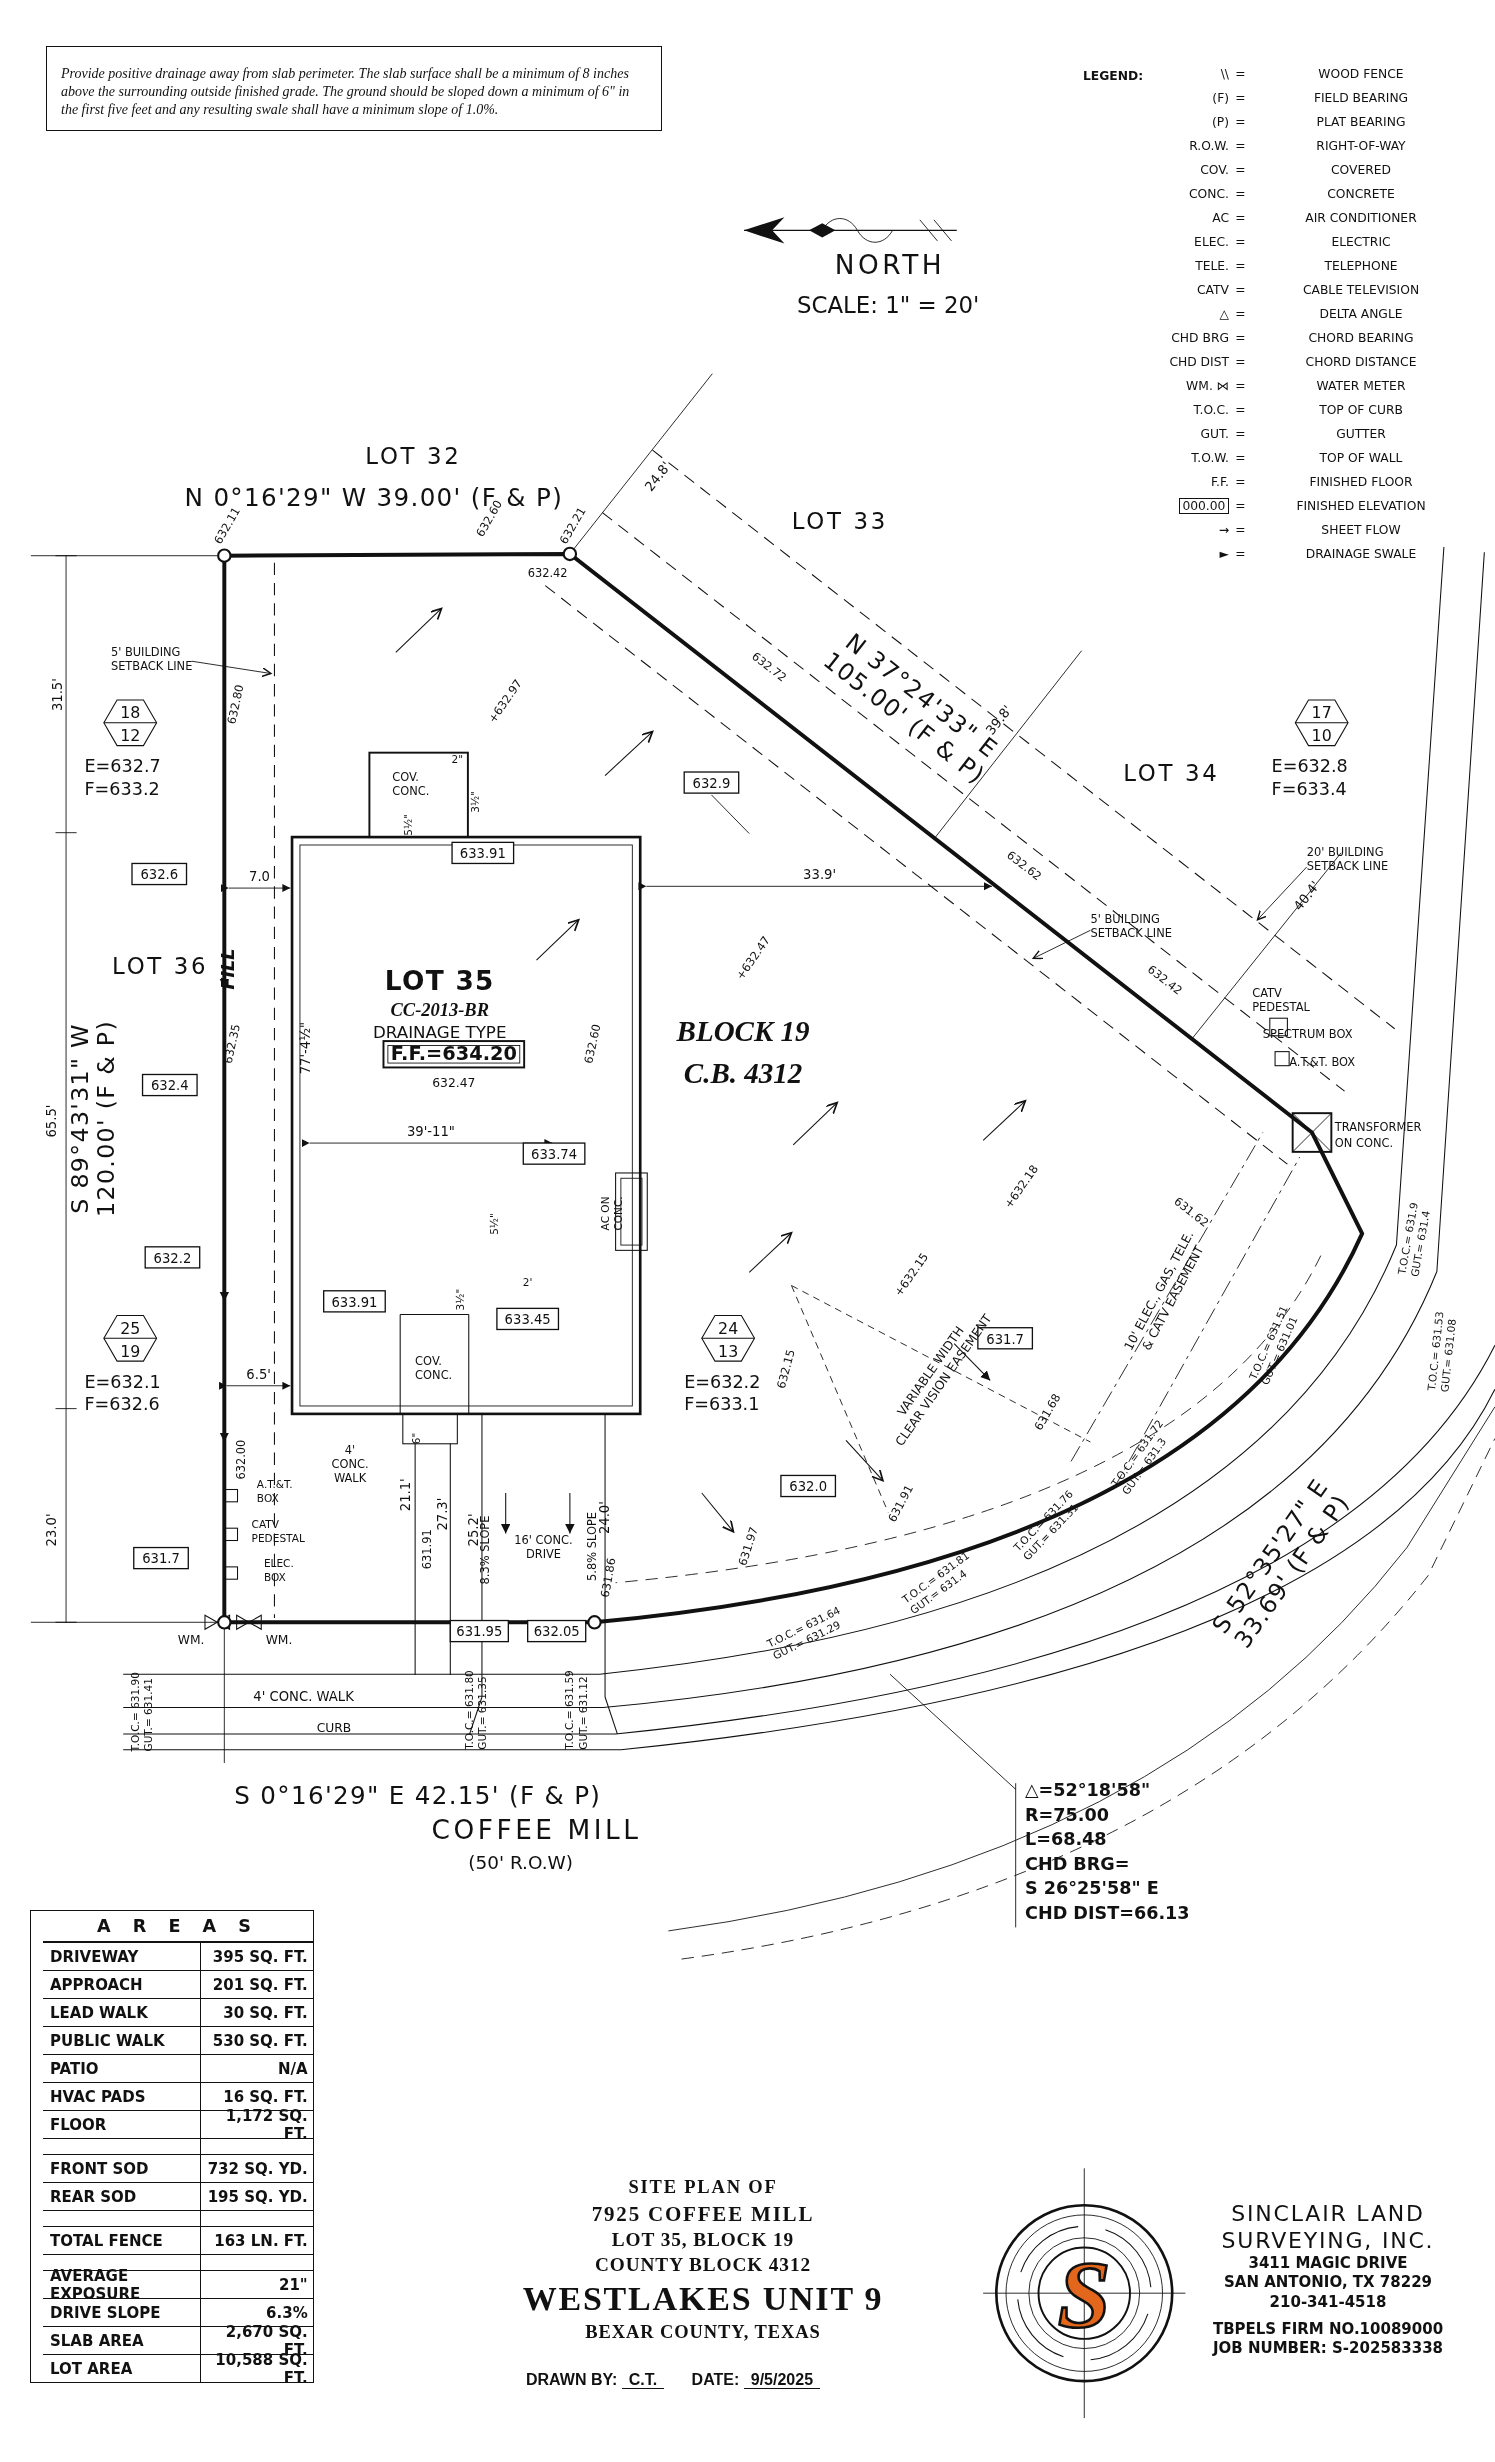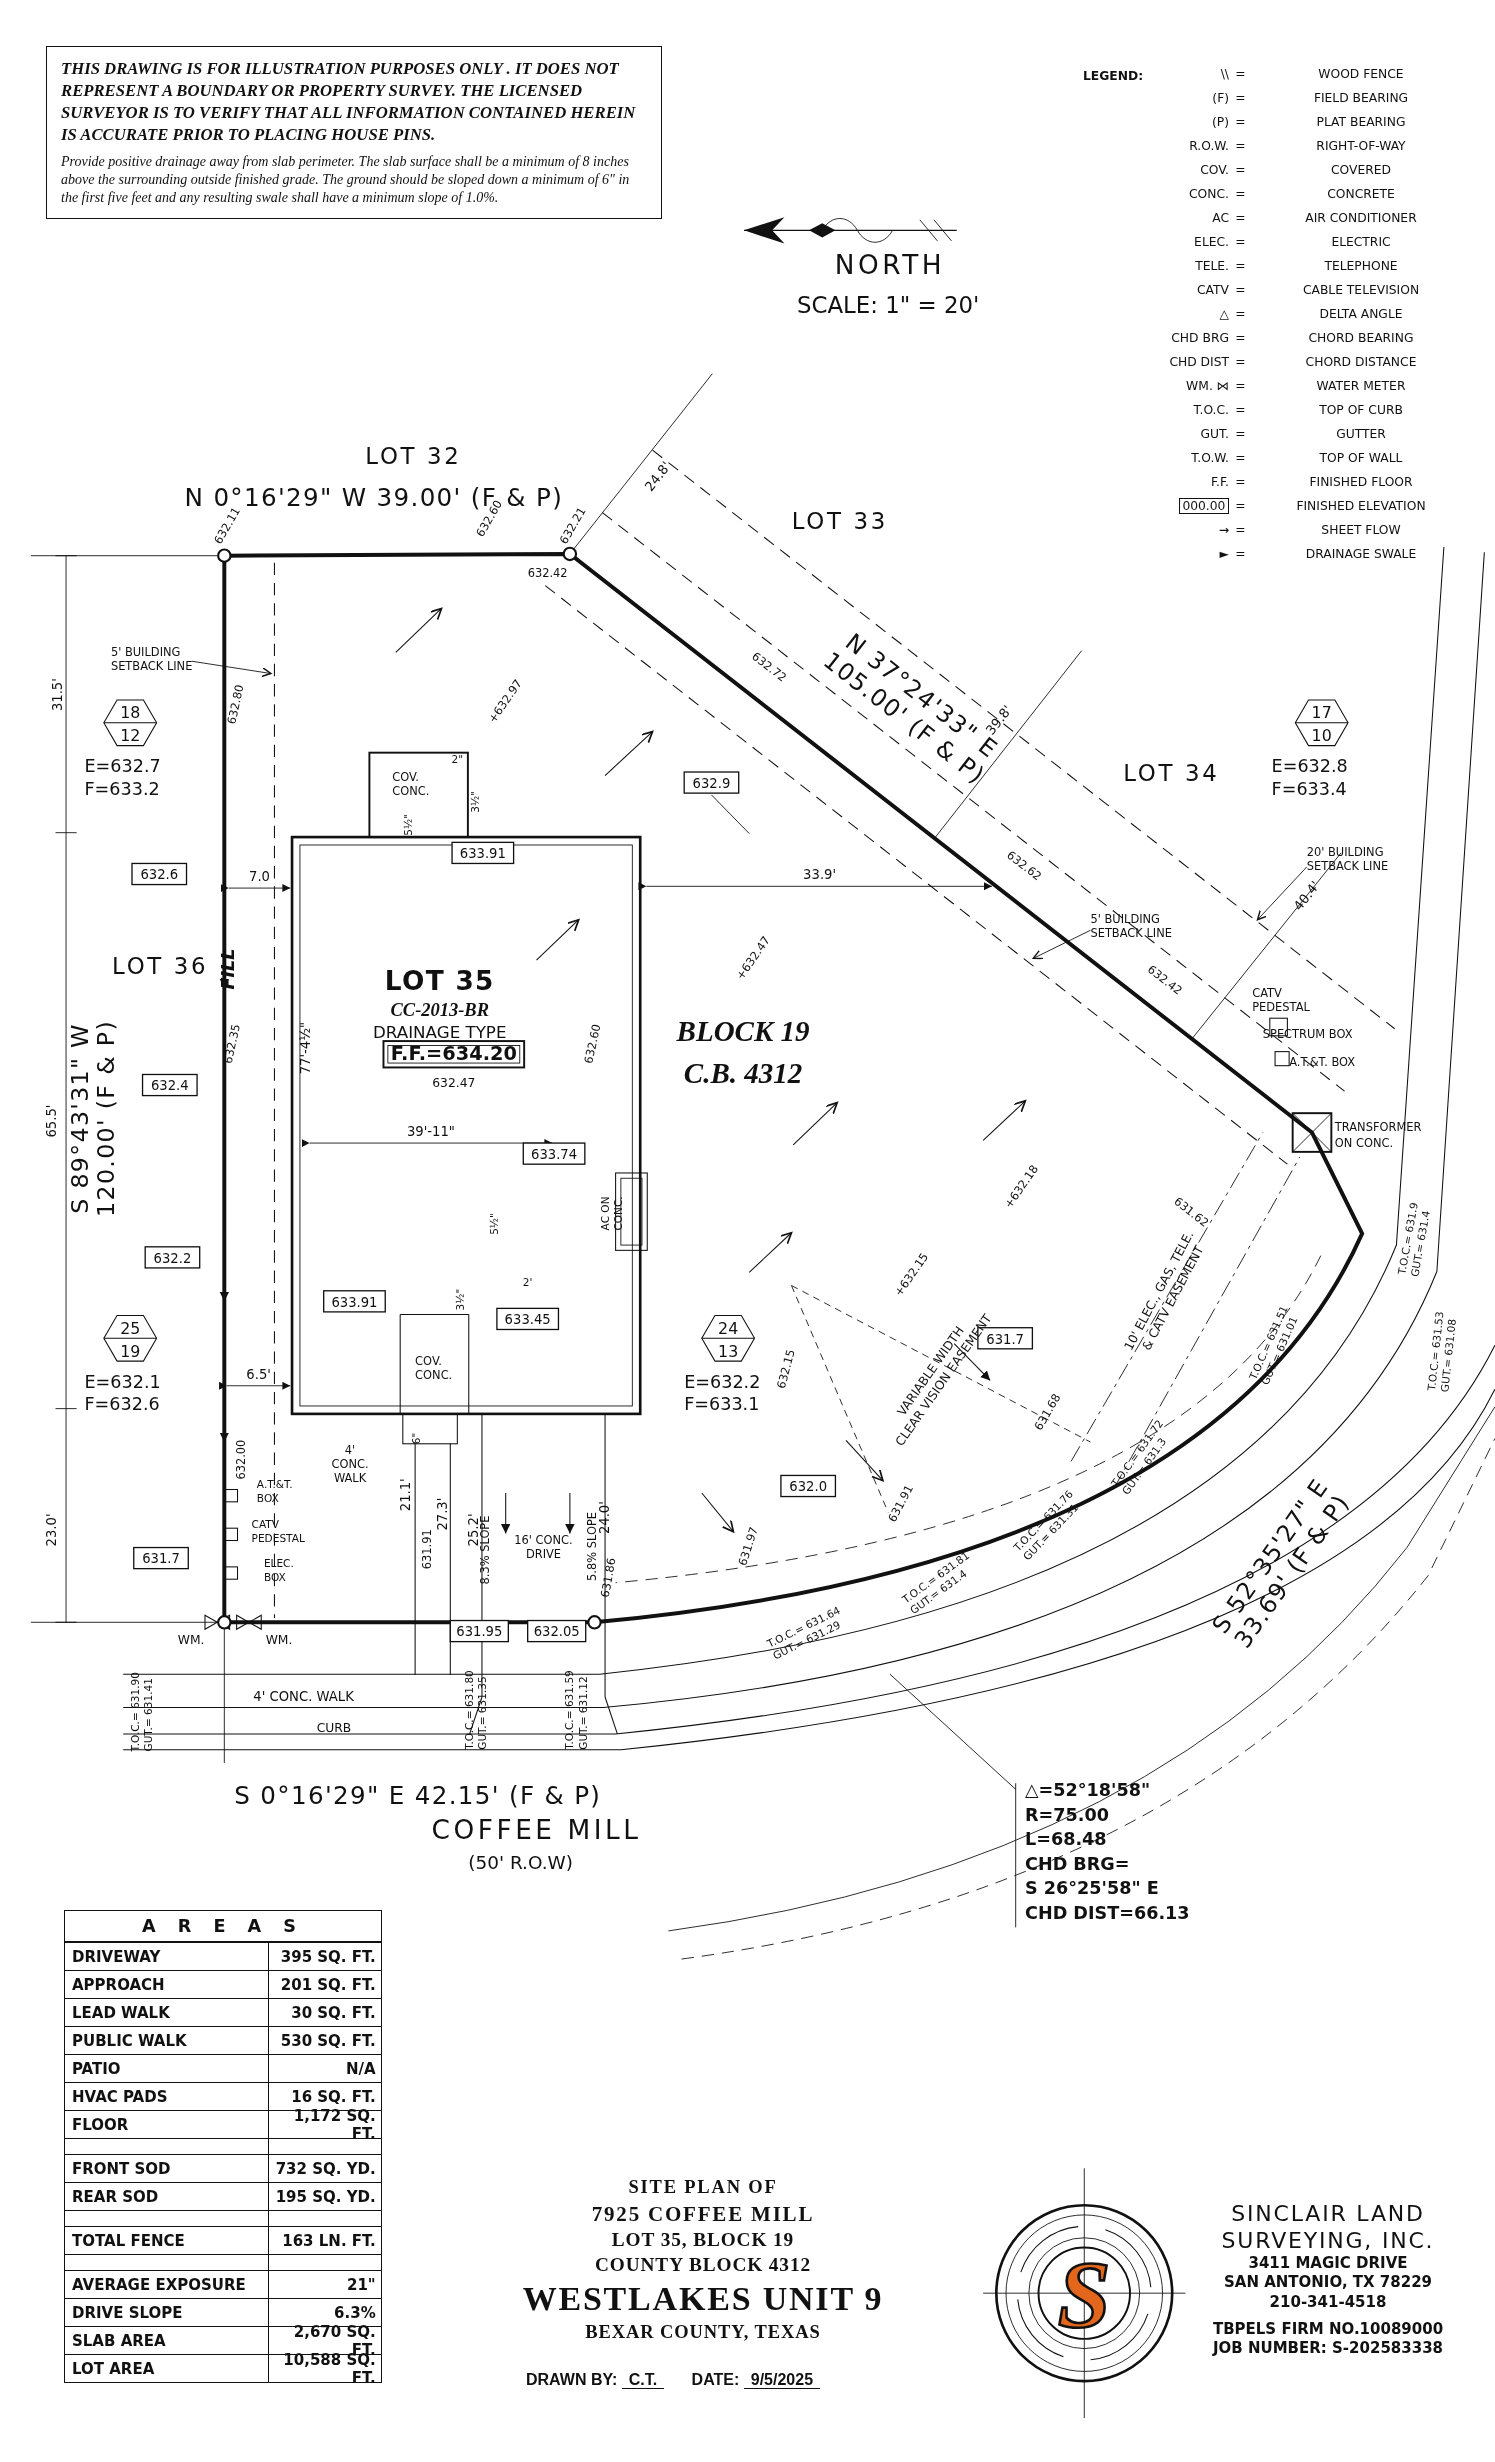--- a/index.html
+++ b/index.html
@@ -30,21 +30,21 @@
               font-family:"Liberation Serif",serif;font-style:italic;}
   .disclaimer .warn{font-size:16.7px;line-height:1.32;font-weight:bold;}
   .disclaimer .note{font-size:14px;line-height:1.3;margin-top:7px;}
   .legend-title{left:1083px;top:69px;font-size:12.3px;font-weight:bold;}
   .legend{left:1145px;top:62px;width:325px;}
   .lg-row{height:24px;display:flex;align-items:center;font-size:12.3px;}
   .lg-sym{width:84px;text-align:right;white-space:nowrap;}
   .lg-eq{width:23px;text-align:center;}
   .lg-txt{flex:1;white-space:nowrap;text-align:center;}
   .lg-boxed{border:1.3px solid #111;padding:0 2.6px;}
-  .areas{left:64px;top:1910px;width:318px;border:1.8px solid #111;box-sizing:border-box;}
+  .areas{left:30px;top:1910px;width:284px;border:1.8px solid #111;box-sizing:border-box;padding-left:12px;}
   .ar-title{height:30px;display:flex;align-items:center;justify-content:center;font-size:17.6px;
             font-weight:bold;letter-spacing:8px;border-bottom:1.8px solid #111;}
   .ar-row{display:flex;border-top:1.3px solid #111;height:27px;align-items:center;font-size:15px;font-weight:bold;}
   .ar-row:first-of-type{border-top:none;}
   .ar-sp{height:15px;}
   .ar-l{flex:1;padding-left:7px;}
   .ar-v{width:113px;text-align:right;padding-right:5.3px;border-left:1.3px solid #111;height:100%;
         display:flex;align-items:center;justify-content:flex-end;box-sizing:border-box;}
   .curveblock{left:1025px;top:1778px;font-size:17.6px;line-height:24.6px;font-weight:bold;white-space:nowrap;}
   .titleblock{left:492px;top:2177px;width:422px;text-align:center;font-family:"Liberation Serif",serif;font-weight:bold;}
@@ -545,21 +545,20 @@
     <text x="600" y="1462" class="t12 mid">2'</text>
     <g transform="translate(478,1636) rotate(-90)">
         <text class="t12 mid">6"</text>
       </g>
   </g>
 
   <text x="1233" y="2646" class="logo-s">S</text>
 </svg>
 
 <div class="abs disclaimer">
-  <div class="warn">THIS DRAWING IS FOR ILLUSTRATION PURPOSES ONLY . IT DOES NOT REPRESENT A BOUNDARY OR PROPERTY SURVEY. THE LICENSED SURVEYOR IS TO VERIFY THAT ALL INFORMATION CONTAINED HEREIN IS ACCURATE PRIOR TO PLACING HOUSE PINS.</div>
   <div class="note">Provide positive drainage away from slab perimeter. The slab surface shall be a minimum of 8 inches above the surrounding outside finished grade. The ground should be sloped down a minimum of 6" in the first five feet and any resulting swale shall have a minimum slope of 1.0%.</div>
 </div>
 
 <div class="abs legend-title">LEGEND:</div>
 <div class="abs legend">
   <div class="lg-row">
       <span class="lg-sym">\\</span>
       <span class="lg-eq">=</span>
       <span class="lg-txt">WOOD FENCE</span>
     </div>

